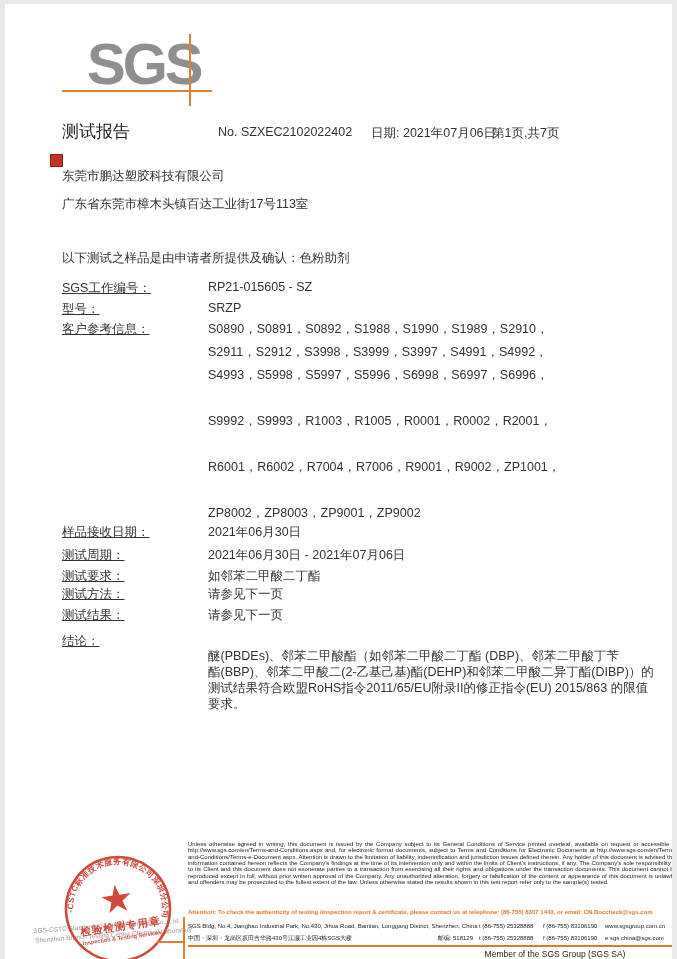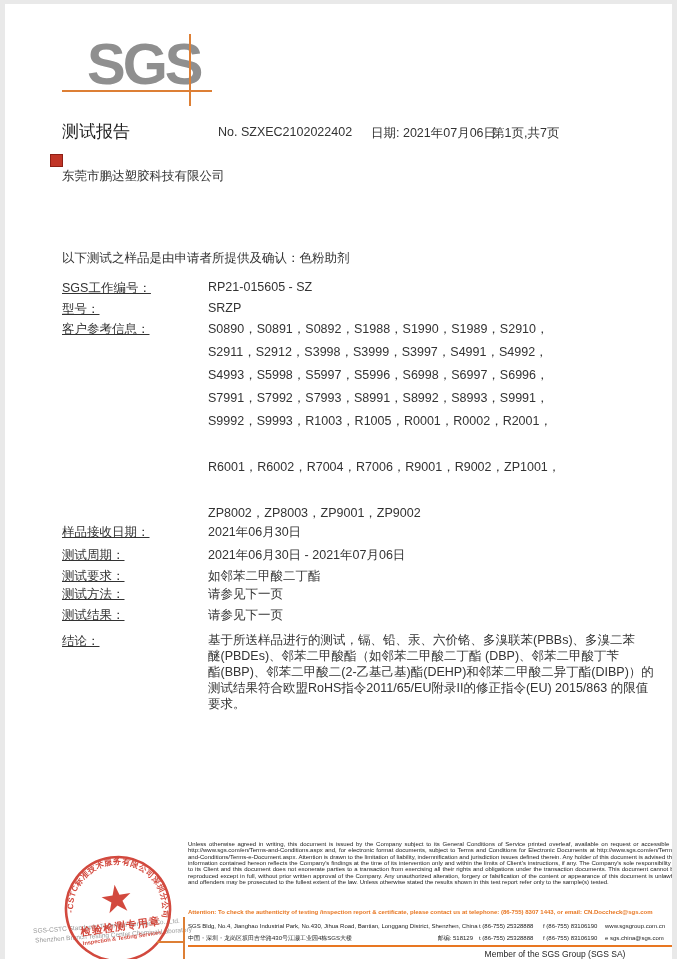--- a/index.html
+++ b/index.html
@@ -76,39 +76,39 @@
   <div class="cross-h"></div>
   <div class="cross-v"></div>
 
   <div class="report-title">测试报告</div>
   <div class="report-no">No. SZXEC2102022402</div>
   <div class="report-date">日期: 2021年07月06日</div>
   <div class="report-pages">第1页,共7页</div>
 
   <div class="red-mark"></div>
   <div class="company">东莞市鹏达塑胶科技有限公司</div>
+  <div class="address">广东省东莞市樟木头镇百达工业街17号113室</div>
 
   <div class="intro">以下测试之样品是由申请者所提供及确认：色粉助剂</div>
 
   <div class="row" style="top:276px">
     <span class="lbl">SGS工作编号：</span>
     <span class="val">RP21-015605 - SZ</span>
   </div>
   <div class="row" style="top:297px">
     <span class="lbl">型号：</span>
     <span class="val">SRZP</span>
   </div>
 
   <div class="row" style="top:317px">
     <span class="lbl">客户参考信息：</span>
   </div>
   <div class="ref-line" style="top:317px">S0890，S0891，S0892，S1988，S1990，S1989，S2910，</div>
   <div class="ref-line" style="top:340px">S2911，S2912，S3998，S3999，S3997，S4991，S4992，</div>
   <div class="ref-line" style="top:363px">S4993，S5998，S5997，S5996，S6998，S6997，S6996，</div>
-  <div class="ref-line" style="top:386px">S7991，S7992，S7993，S8991，S8992，S8993，S9991，</div>
   <div class="ref-line" style="top:409px">S9992，S9993，R1003，R1005，R0001，R0002，R2001，</div>
   <div class="ref-line" style="top:455px">R6001，R6002，R7004，R7006，R9001，R9002，ZP1001，</div>
   <div class="ref-line" style="top:501px">ZP8002，ZP8003，ZP9001，ZP9002</div>
 
   <div class="row" style="top:520px">
     <span class="lbl">样品接收日期：</span>
     <span class="val">2021年06月30日</span>
   </div>
   <div class="row" style="top:543px">
     <span class="lbl">测试周期：</span>
@@ -123,21 +123,20 @@
     <span class="val">请参见下一页</span>
   </div>
   <div class="row" style="top:603px">
     <span class="lbl">测试结果：</span>
     <span class="val">请参见下一页</span>
   </div>
 
   <div class="row" style="top:629px">
     <span class="lbl">结论：</span>
   </div>
-  <div class="conc-line" style="top:629px">基于所送样品进行的测试，镉、铅、汞、六价铬、多溴联苯(PBBs)、多溴二苯</div>
   <div class="conc-line" style="top:645px">醚(PBDEs)、邻苯二甲酸酯（如邻苯二甲酸二丁酯 (DBP)、邻苯二甲酸丁苄</div>
   <div class="conc-line" style="top:661px">酯(BBP)、邻苯二甲酸二(2-乙基己基)酯(DEHP)和邻苯二甲酸二异丁酯(DIBP)）的</div>
   <div class="conc-line" style="top:677px">测试结果符合欧盟RoHS指令2011/65/EU附录II的修正指令(EU) 2015/863 的限值</div>
   <div class="conc-line" style="top:693px">要求。</div>
 
   <div class="stamp-co">SGS-CSTC Standards Technical Services Co., Ltd.</div>
   <div class="stamp-br">Shenzhen Branch Testing Center Chemical Laboratory</div>
 
   <svg class="stamp-svg" width="110" height="110" viewBox="0 0 110 110">
     <circle cx="55" cy="55" r="52" fill="none" stroke="#cf3a2e" stroke-width="2.6"></circle>

